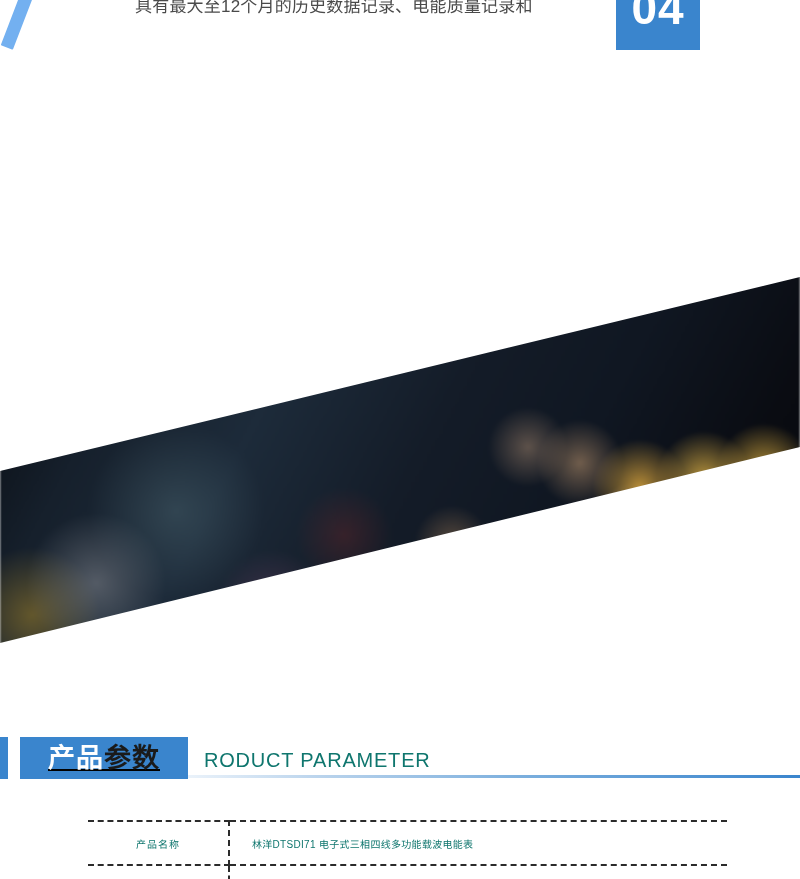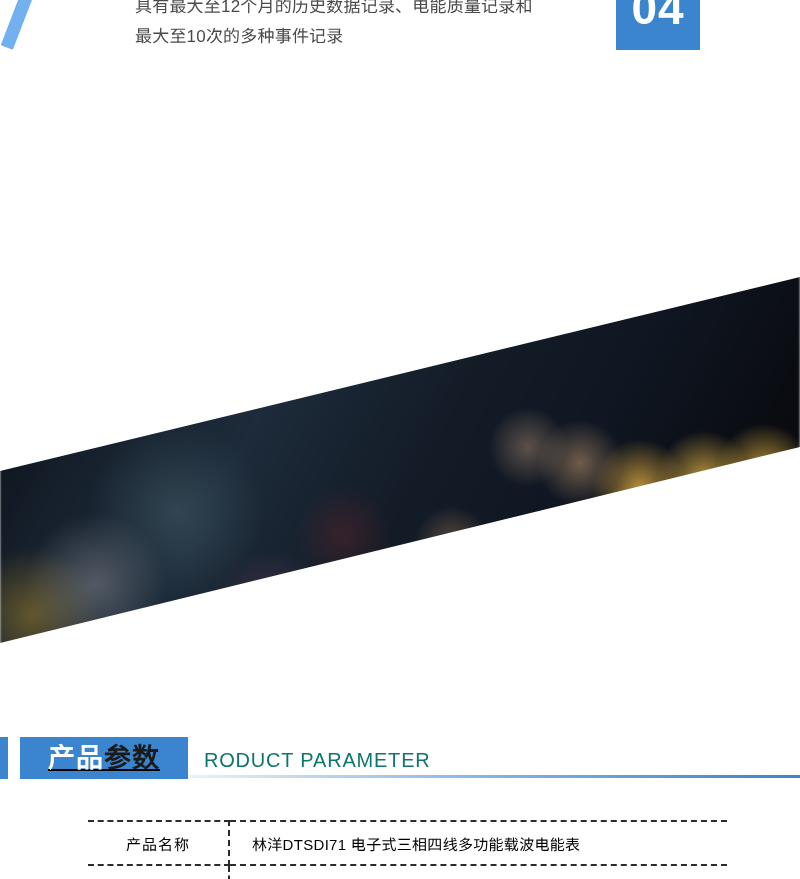--- a/index.html
+++ b/index.html
@@ -230,22 +230,22 @@
   }
   .ptable {
     width: 100%;
     border-collapse: collapse;
     table-layout: fixed;
   }
   .ptable tr { height: 44px; }
   .ptable td {
     border-top: 2px dashed #2b2b2b;
     border-bottom: 2px dashed #2b2b2b;
-    font-size: 15px;
-    color: #000000;
+    font-size: 10px;
+    color: #0f766e;
     padding: 0;
     vertical-align: middle;
   }
   .ptable td.label {
     width: 140px;
     text-align: center;
     border-right: 2px dashed #2b2b2b;
     letter-spacing: 1px;
   }
   .ptable td.value {
@@ -258,21 +258,20 @@
 </head>
 <body>
 
 <div class="page">
 
   <div class="section-04">
     <div class="slash-deco"></div>
 
     <div class="s04-text">
       <div>具有最大至12个月的历史数据记录、电能质量记录和</div>
-      <div>最大至10次的多种事件记录</div>
     </div>
 
     <div class="badge-04">04</div>
   </div>
 
 
   <div class="photo-band">
     <div class="photo-inner"></div>
   </div>
 

